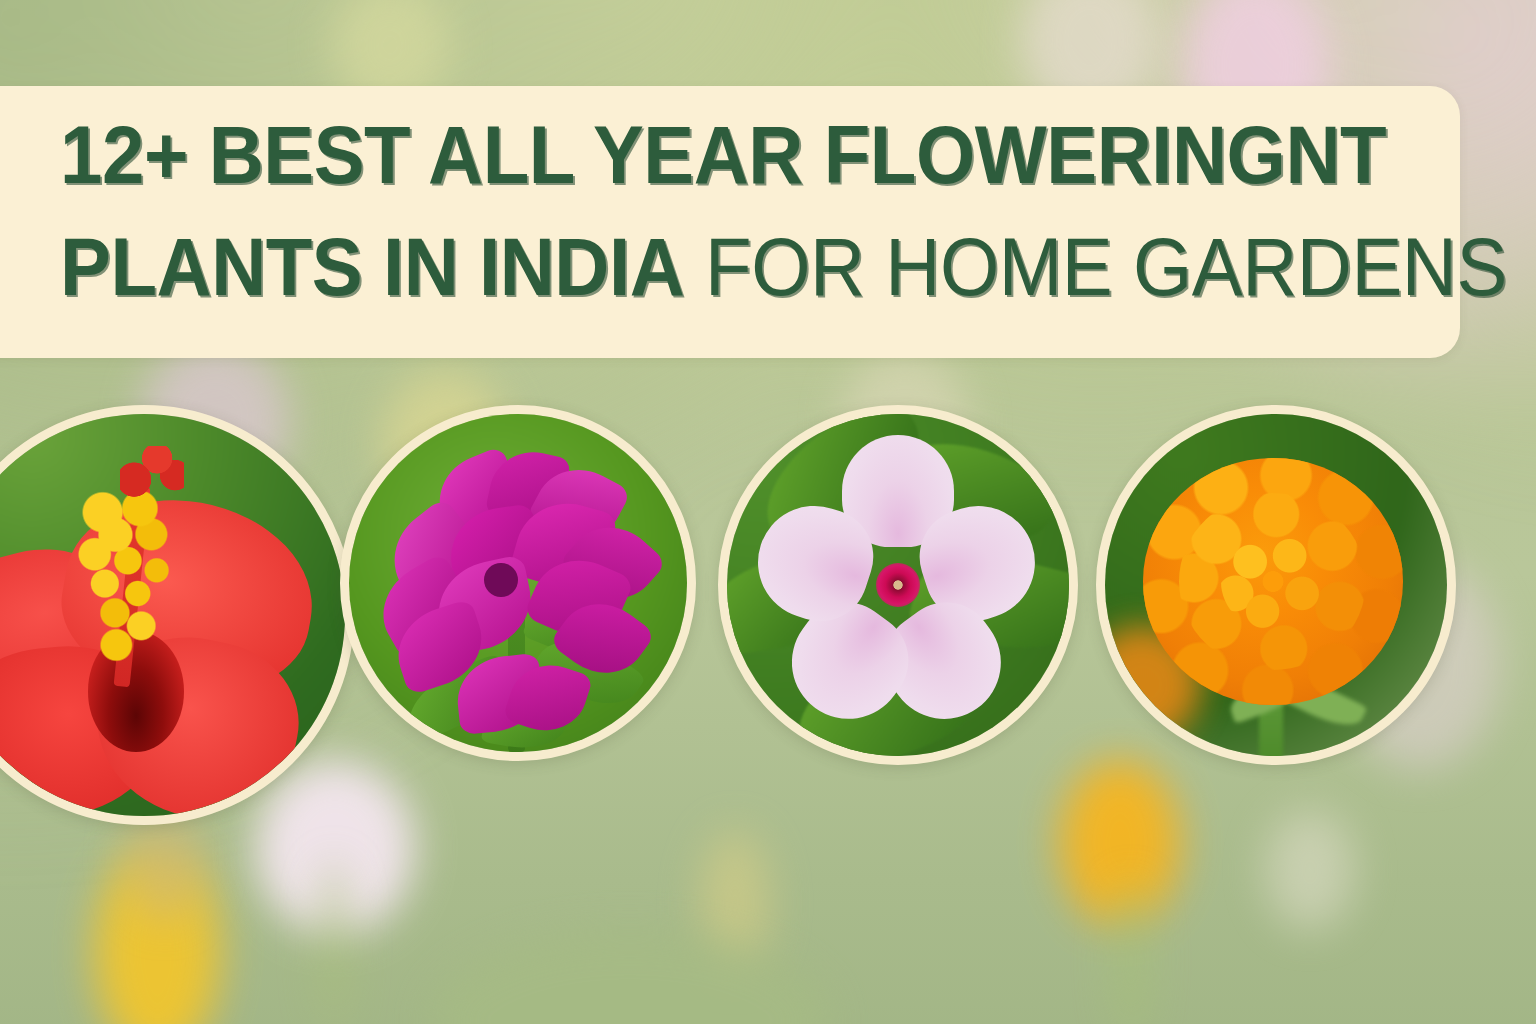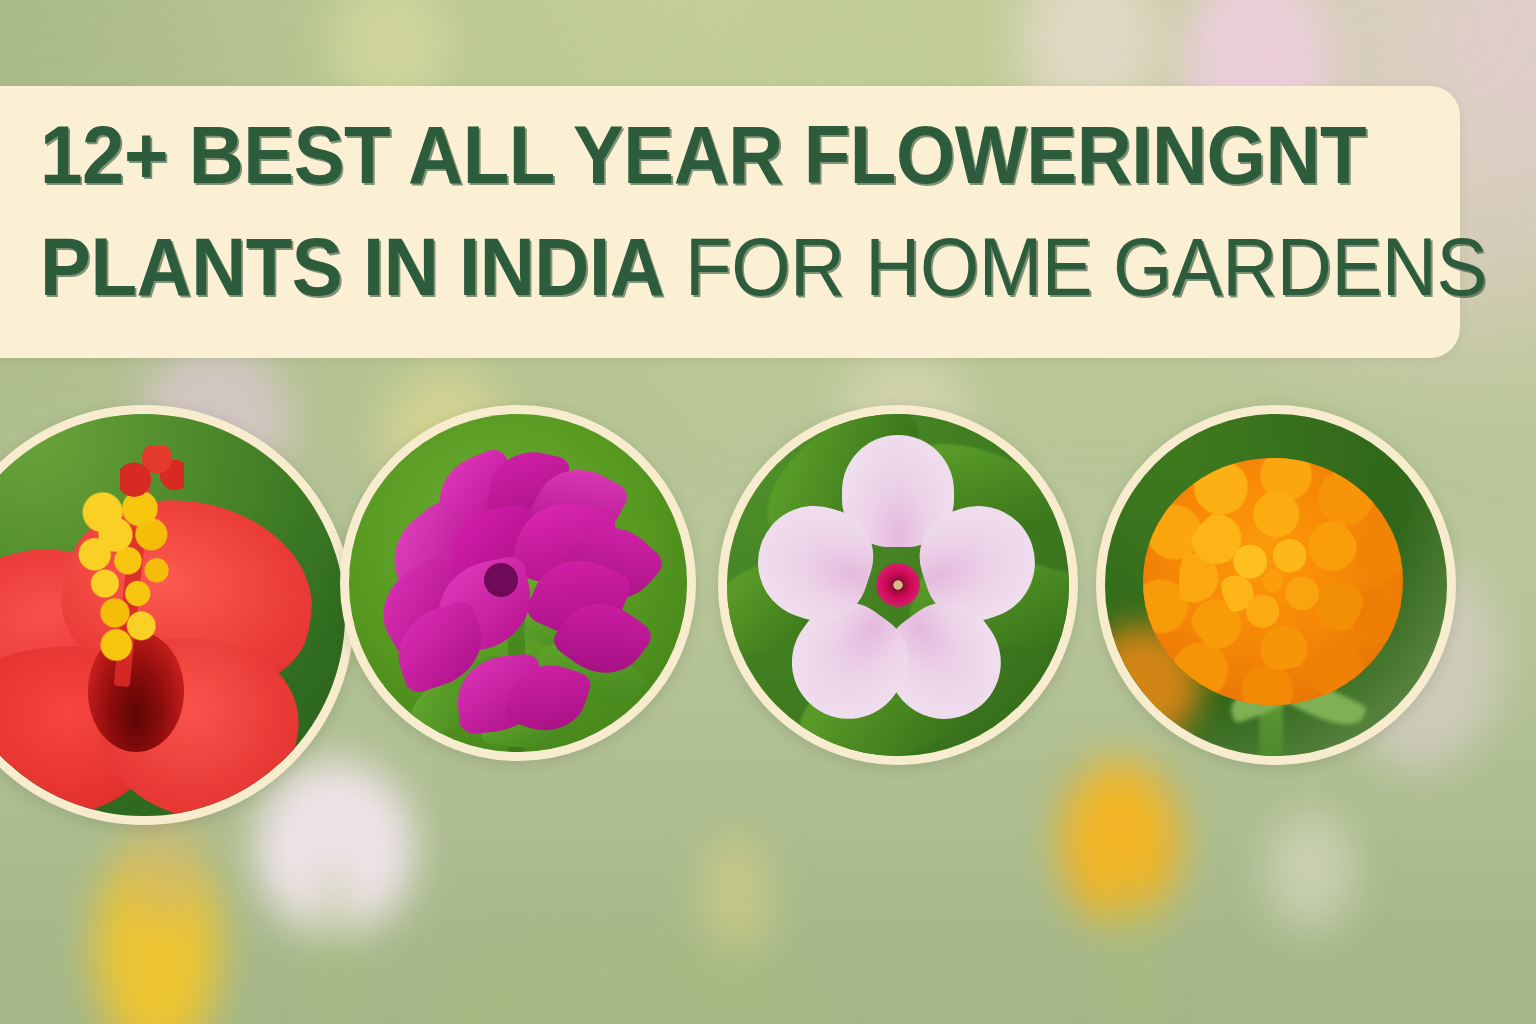--- a/index.html
+++ b/index.html
@@ -36,21 +36,21 @@
     left:-40px; top:86px;
     width:1500px; height:272px;
     background:#fbf0d4;
     border-radius:30px;
     box-shadow:0 2px 10px rgba(90,90,50,.10);
     z-index:5;
   }
   #banner-inner {
     position:absolute;
     left:40px; right:0; top:0; bottom:0;
-    padding:22px 0 0 40px;
+    padding:22px 0 0 60px;
     text-align:center;
   }
   .title-line {
     color:#2d5c3c;
     line-height:1.0;
     white-space:nowrap;
     text-shadow:2px 2px 0 rgba(30,68,42,.55);
     font-family:"Liberation Sans Narrow","Liberation Sans", sans-serif;
   }
   #title-line-1 {

